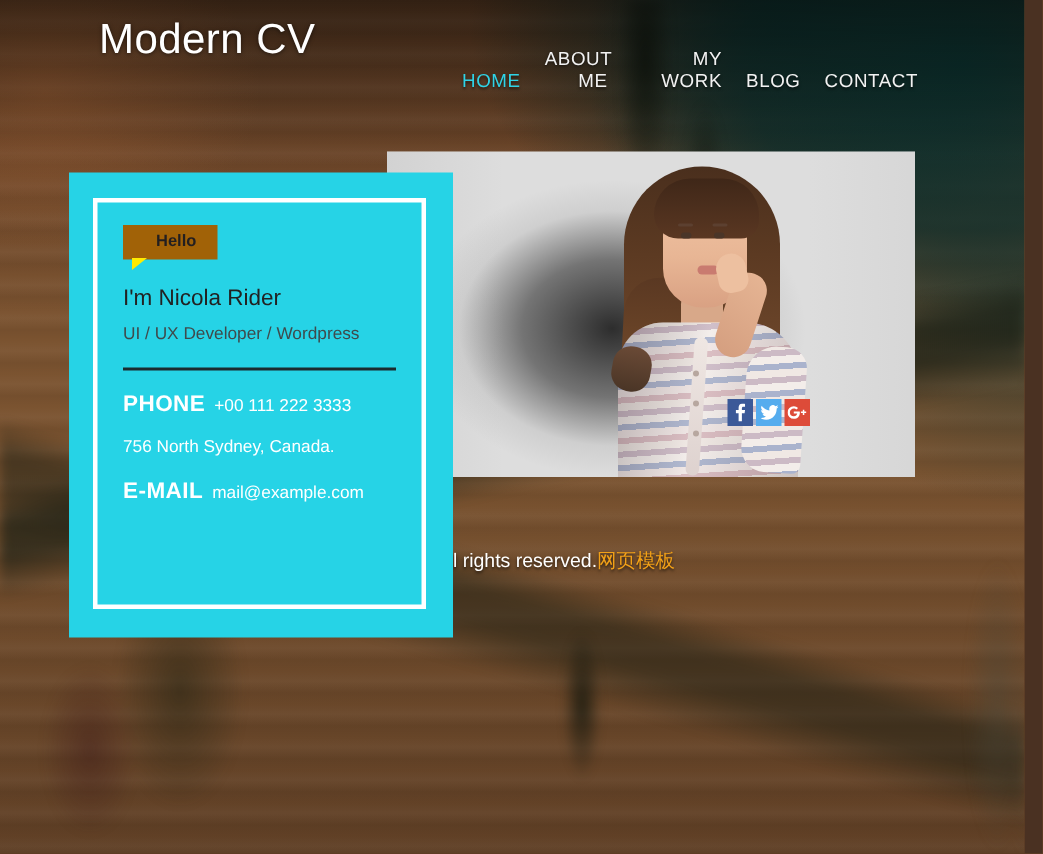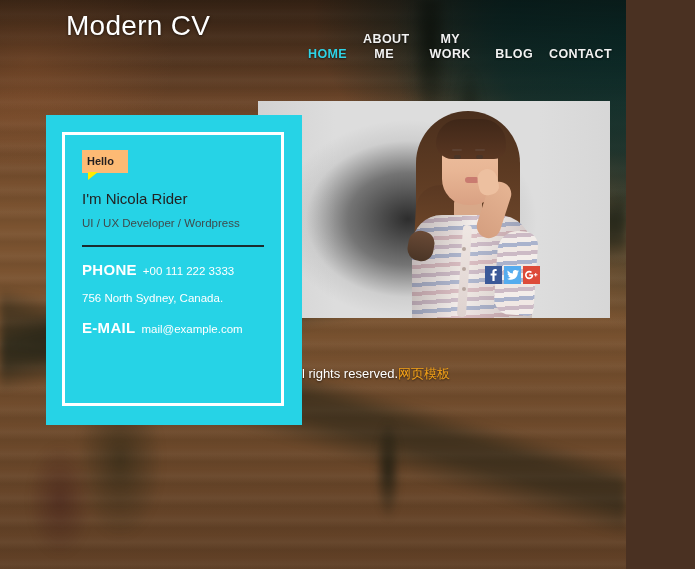--- a/index.html
+++ b/index.html
@@ -10,21 +10,21 @@
     width: 695px;
     height: 569px;
     overflow: hidden;
     font-family: "Liberation Sans", sans-serif;
     background: #4a3122;
   }
 
   
   #stage {
     position: relative;
-    width: 626px;
+    width: 683px;
     height: 569px;
     overflow: hidden;
     background-color: #6b4527;
   }
   .bg-layer {
     position: absolute;
     inset: 0;
     pointer-events: none;
   }
   
@@ -104,27 +104,26 @@
     width: 320px;
     display: flex;
     align-items: flex-end;
     justify-content: flex-start;
     gap: 0px;
   }
   .nav-item {
     color: #f2f2f2;
     font-size: 12.5px;
     letter-spacing: 0.4px;
-    text-align: center;
+    text-align: right;
     line-height: 15px;
     text-shadow: 0 1px 2px rgba(0,0,0,0.6);
     padding: 0 8px;
     cursor: pointer;
     white-space: pre-line;
-    font-weight: bold;
   }
   .nav-item.active { color: #2fd3e6; }
   .nav-item.two-line { width: 42px; }
 
   
   #photo-panel {
     position: absolute;
     left: 258px;
     top: 101px;
     width: 352px;
@@ -358,25 +357,25 @@
   }
   #card-content {
     position: absolute;
     left: 36px;
     top: 35px;
     width: 190px;
   }
   #hello-bubble {
     position: relative;
     display: inline-block;
-    background: #fdba74;
+    background: #a16207;
     color: #231f20;
     font-size: 11px;
     font-weight: 700;
-    padding: 5px 14px 5px 5px;
+    padding: 5px 14px 5px 22px;
     line-height: 13px;
   }
   #hello-bubble::after {
     content: "";
     position: absolute;
     left: 6px;
     bottom: -7px;
     width: 0; height: 0;
     border-left: 10px solid #ffeb00;
     border-bottom: 8px solid transparent;

